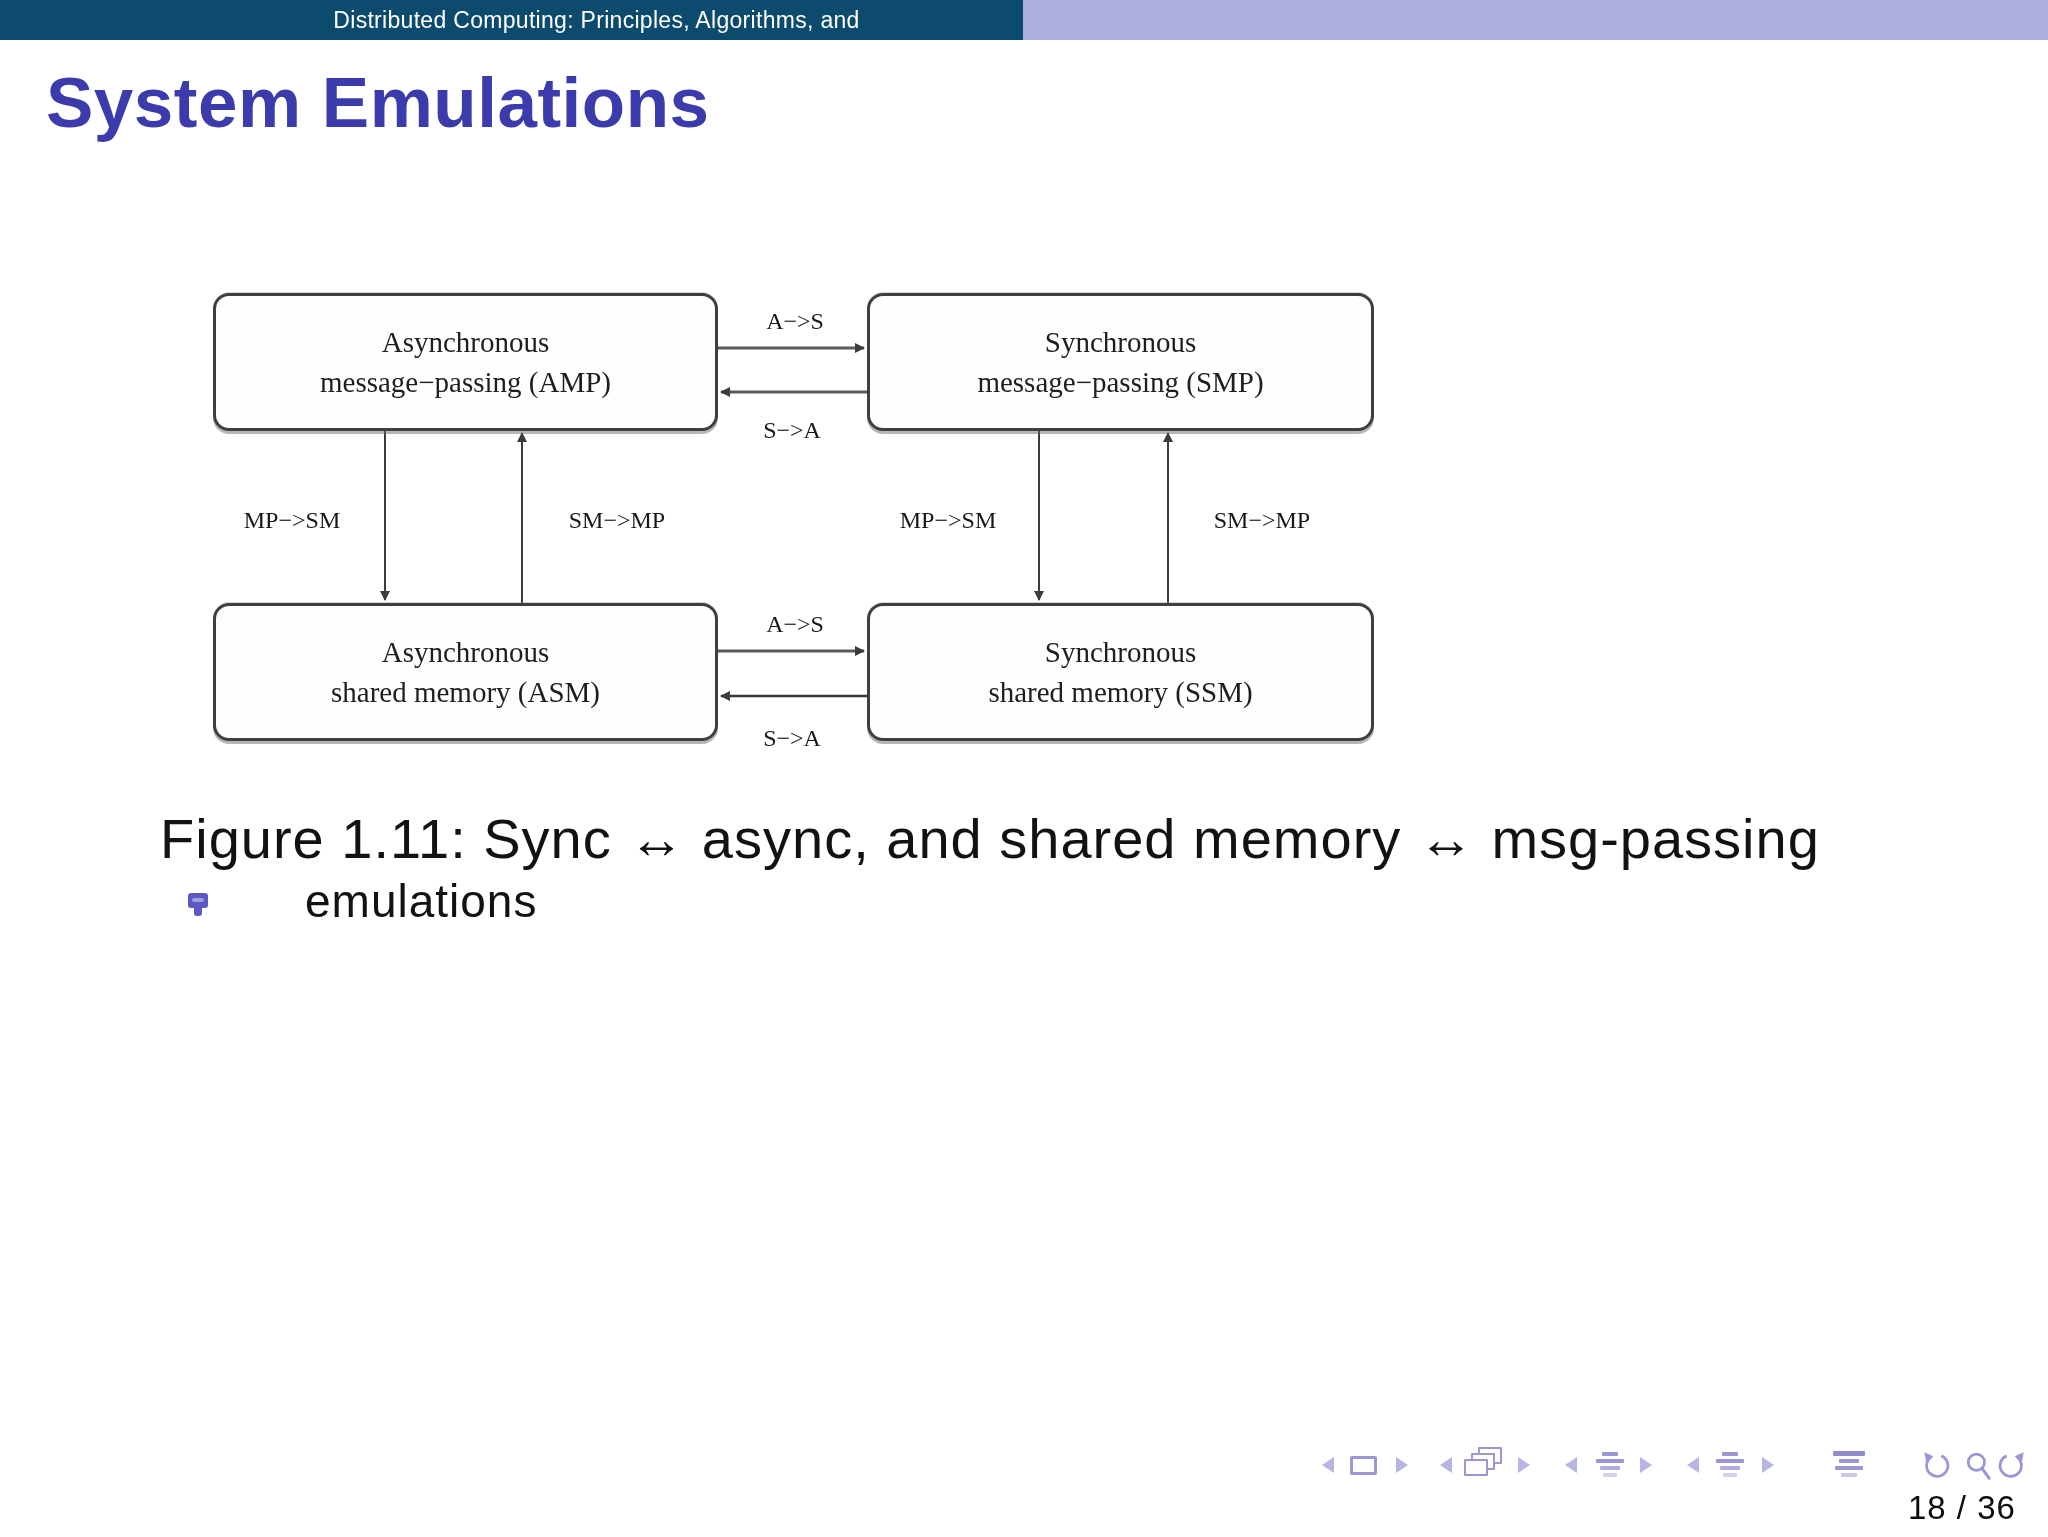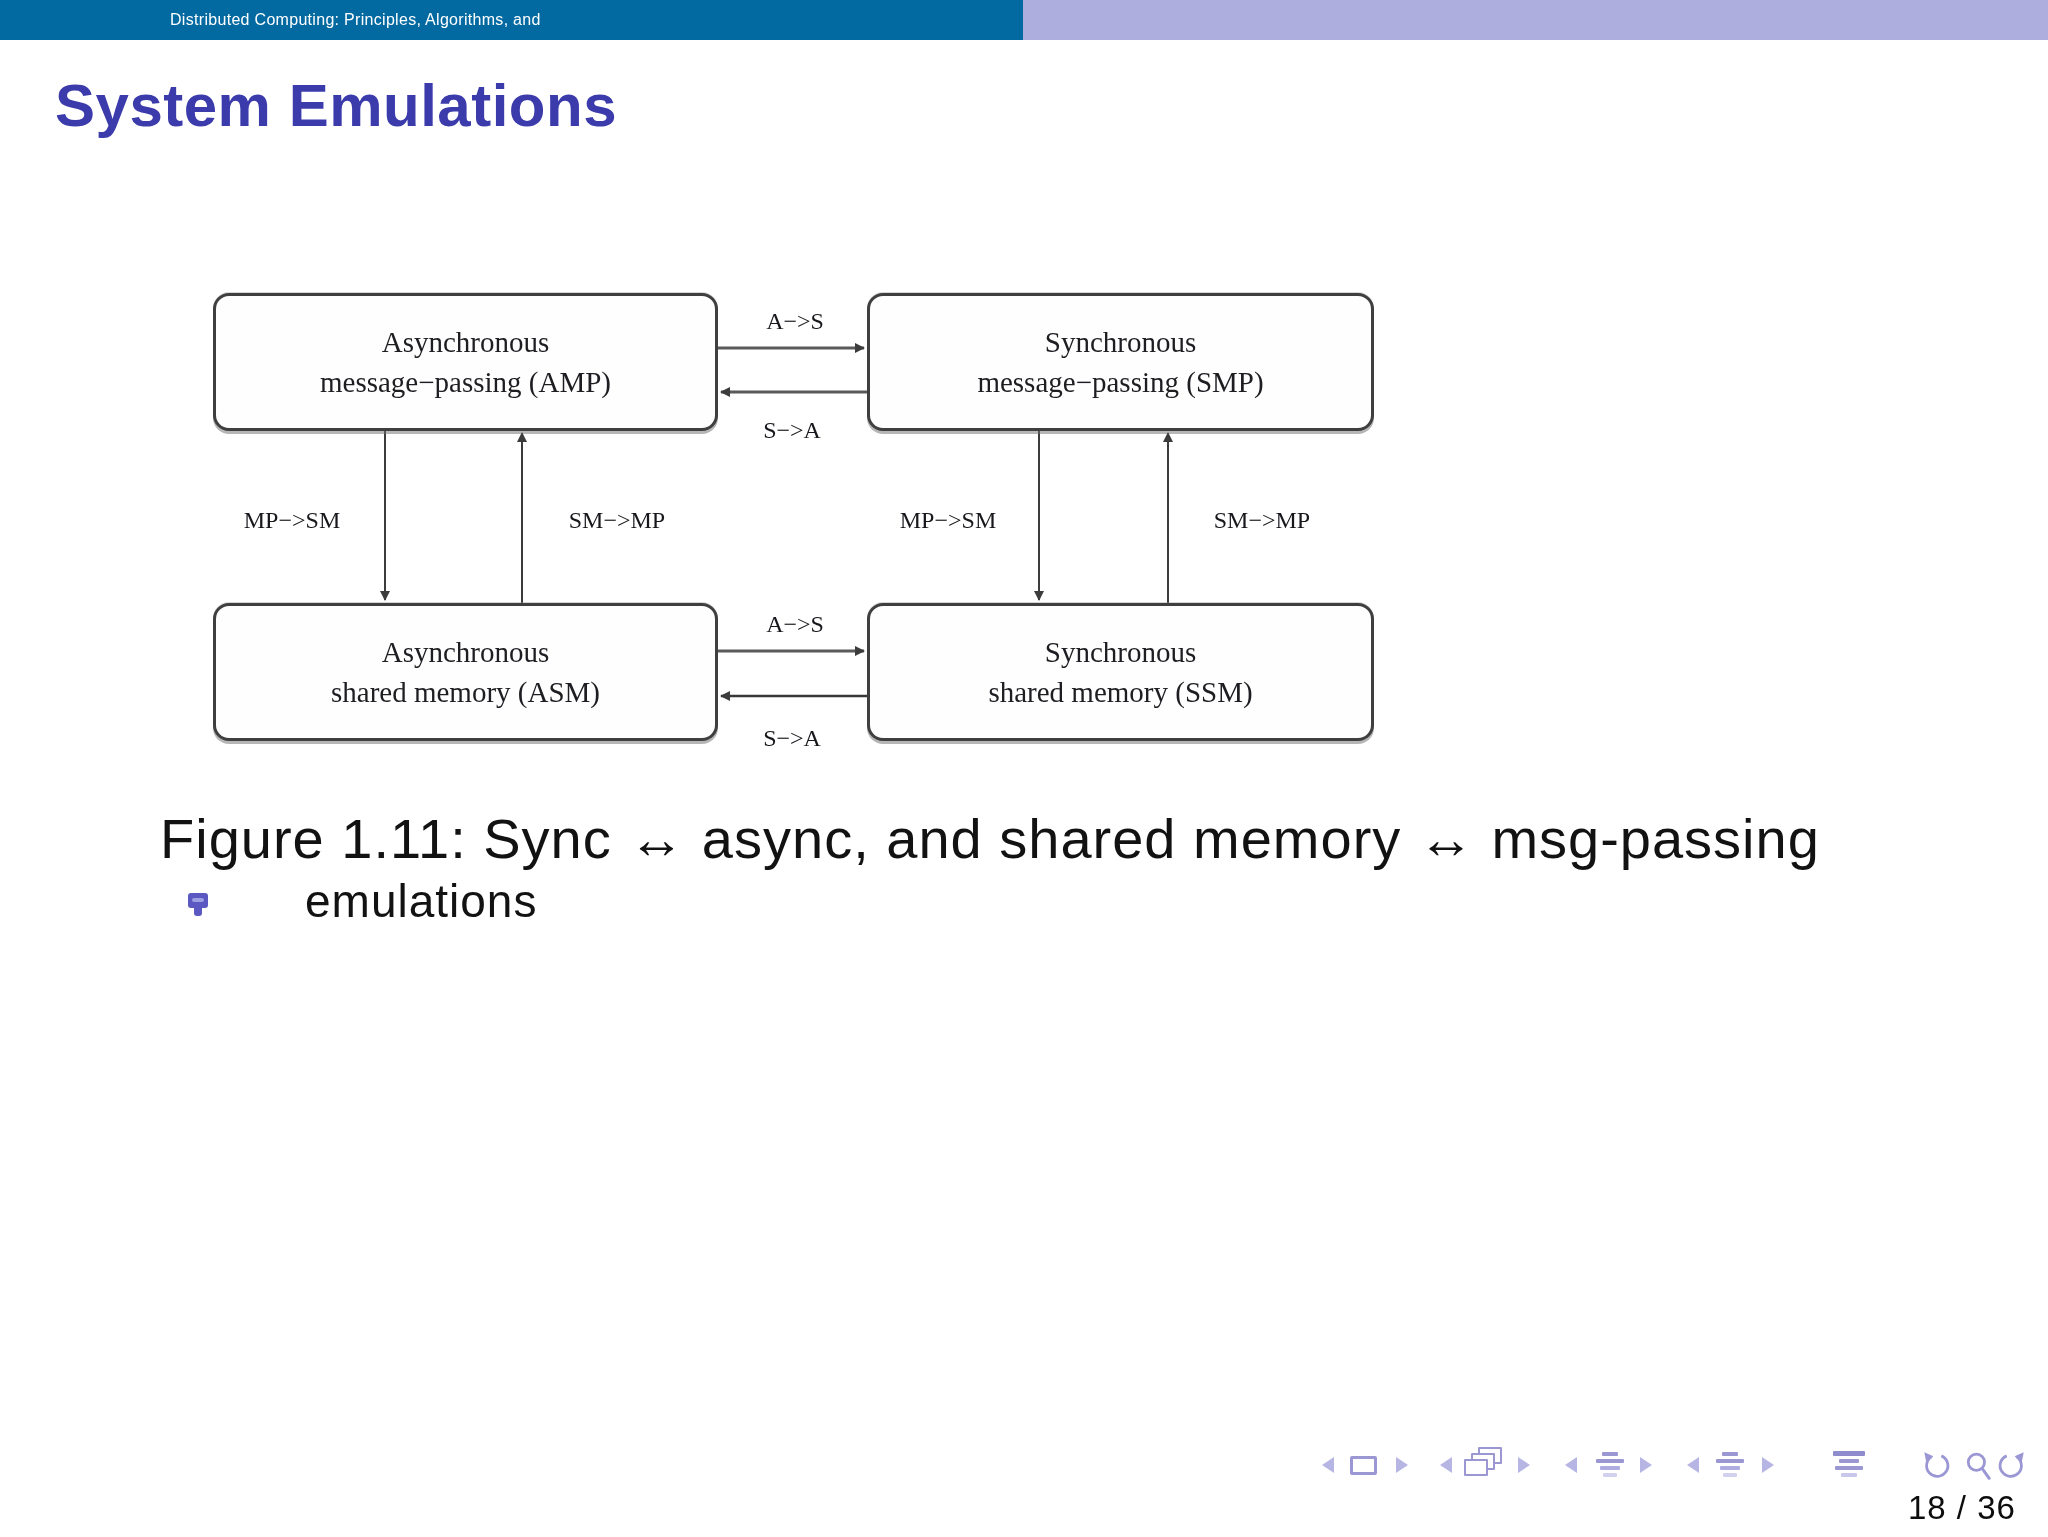--- a/index.html
+++ b/index.html
@@ -4,30 +4,30 @@
 <style>
   html,body { margin:0; padding:0; background:#e8e8e8; }
   .slide {
     position:relative; width:2048px; height:1537px; background:#ffffff;
     font-family:"Liberation Sans", sans-serif; overflow:hidden;
   }
 
   
   .hdr-dark {
     position:absolute; left:0; top:0; width:1023px; height:40px;
-    background:#0369a1; color:#ffffff; display:flex; align-items:center;
-    justify-content:flex-start; padding-left:170px; box-sizing:border-box;
-    font-size:16px; letter-spacing:.3px; white-space:nowrap;
+    background:#0c4a6e; color:#ffffff; display:flex; align-items:center;
+    justify-content:center; padding-left:170px; box-sizing:border-box;
+    font-size:23px; letter-spacing:.3px; white-space:nowrap;
   }
   .hdr-light { position:absolute; left:1023px; top:0; width:1025px; height:40px; background:#aeaede; }
 
   
   .title {
-    position:absolute; left:38px; top:54px; margin:17px;
-    font-size:60px; font-weight:600; color:#3b3bac; letter-spacing:.5px;
+    position:absolute; left:38px; top:54px; margin:8px;
+    font-size:71px; font-weight:600; color:#3b3bac; letter-spacing:.5px;
   }
 
   
   .figure { position:absolute; left:0; top:0; width:2048px; height:780px;margin-top:26px; }
   .arrows { position:absolute; left:180px; top:250px; }
   .box {
     position:absolute; box-sizing:border-box; border:3px solid #3f3f3f;
     border-radius:16px; background:#fffefe;
     display:flex; flex-direction:column; align-items:center; justify-content:center; gap:7px;
     font-family:"Liberation Serif", serif; font-size:29px; color:#1d1d22;

